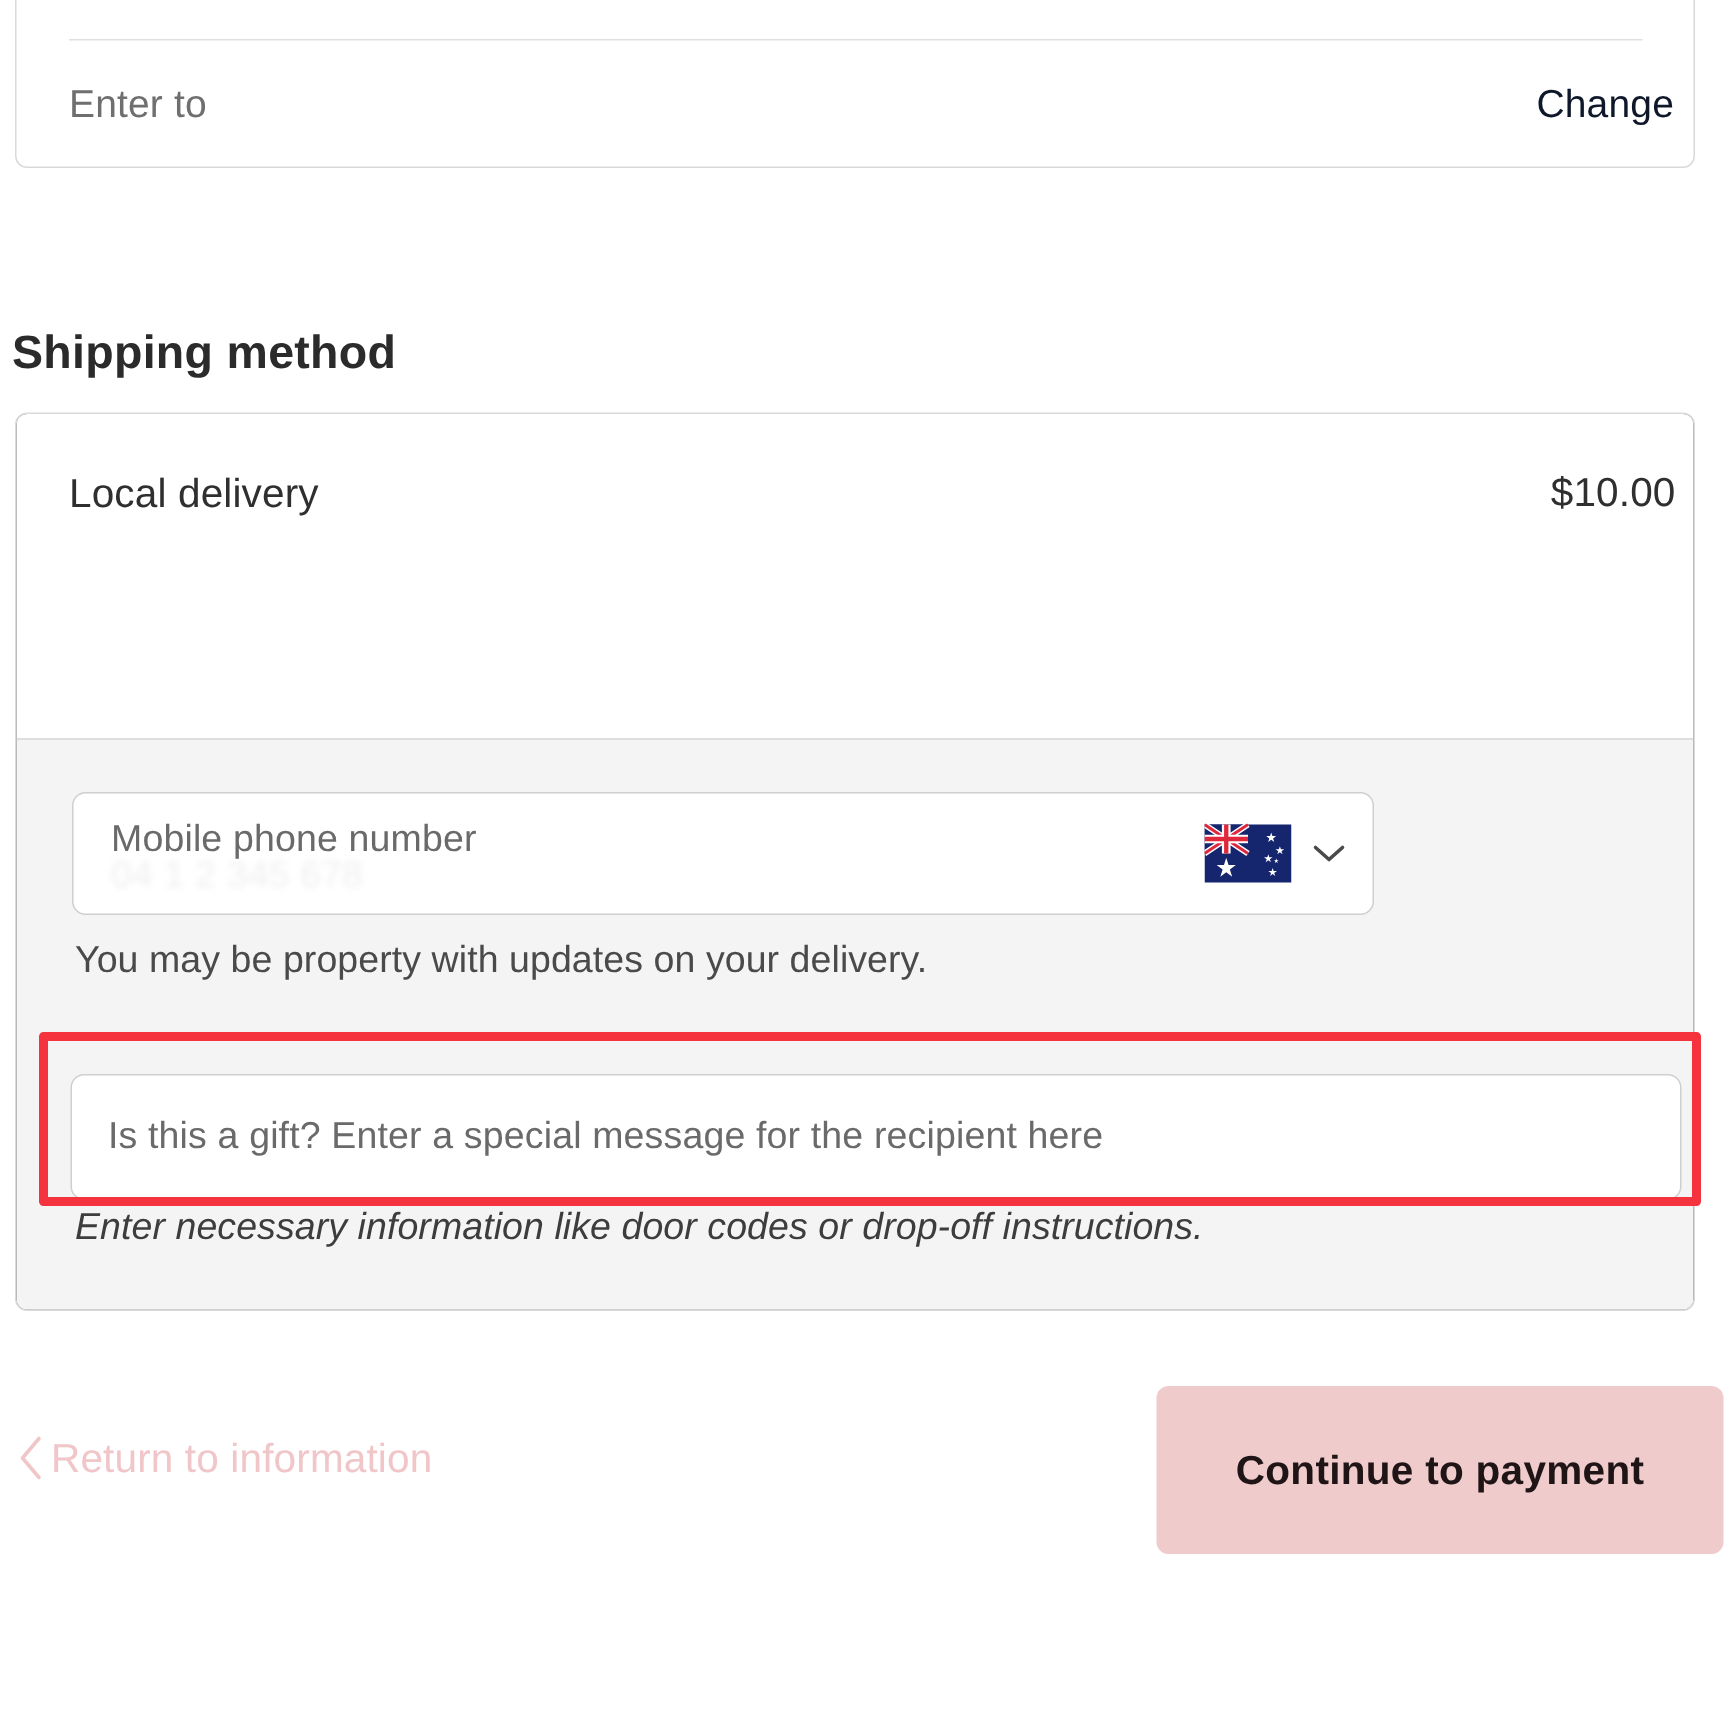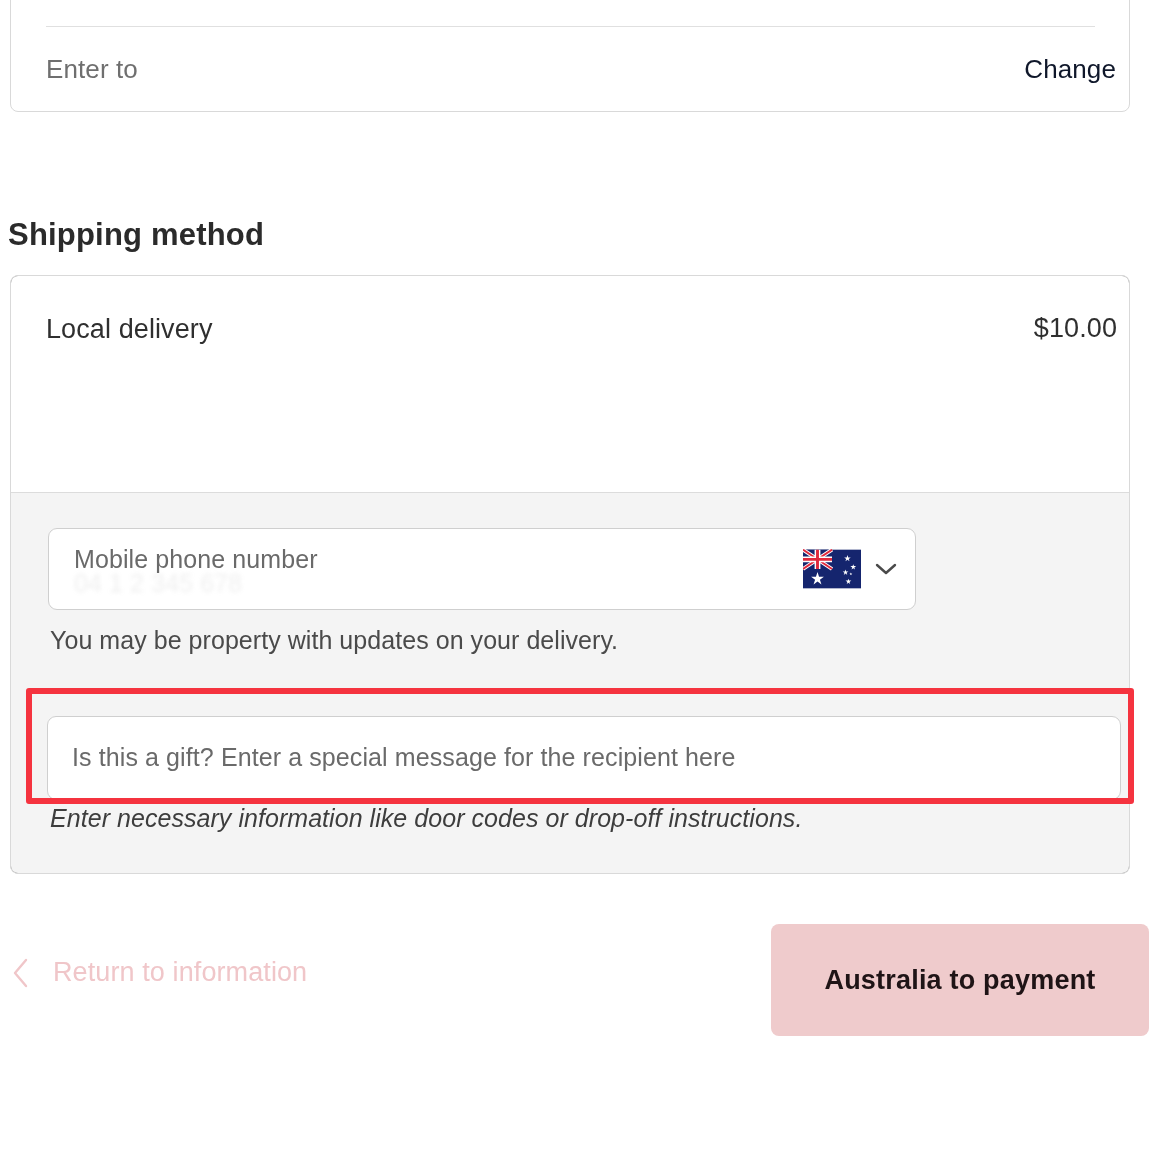--- a/index.html
+++ b/index.html
@@ -236,22 +236,22 @@
     pointer-events: none;
     z-index: 30;
   }
 
   
   .return-link {
     position: absolute;
     left: 12px;
     top: 957px;
     display: flex;
-    align-items: center;
-    gap: 24px;
+    align-items: flex-start;
+    gap: 5px;
     cursor: pointer;
   }
   .return-chevron {
     width: 17px;
     height: 30px;
     display: block;
   }
   .return-text {
     font-size: 27px;
     color: #f0c6c9;
@@ -333,13 +333,13 @@
 
 <div class="red-box"></div>
 
 <div class="return-link">
   <svg class="return-chevron" viewBox="0 0 17 30">
     <path d="M14 2 L3 15 L14 28" fill="none" stroke="#f0c6c9" stroke-width="2.4" stroke-linecap="round" stroke-linejoin="round"></path>
   </svg>
   <span class="return-text">Return to information</span>
 </div>
 
-<button class="pay-button">Australia to payment</button>
+<button class="pay-button">Continue to payment</button>
 
 </body></html>

